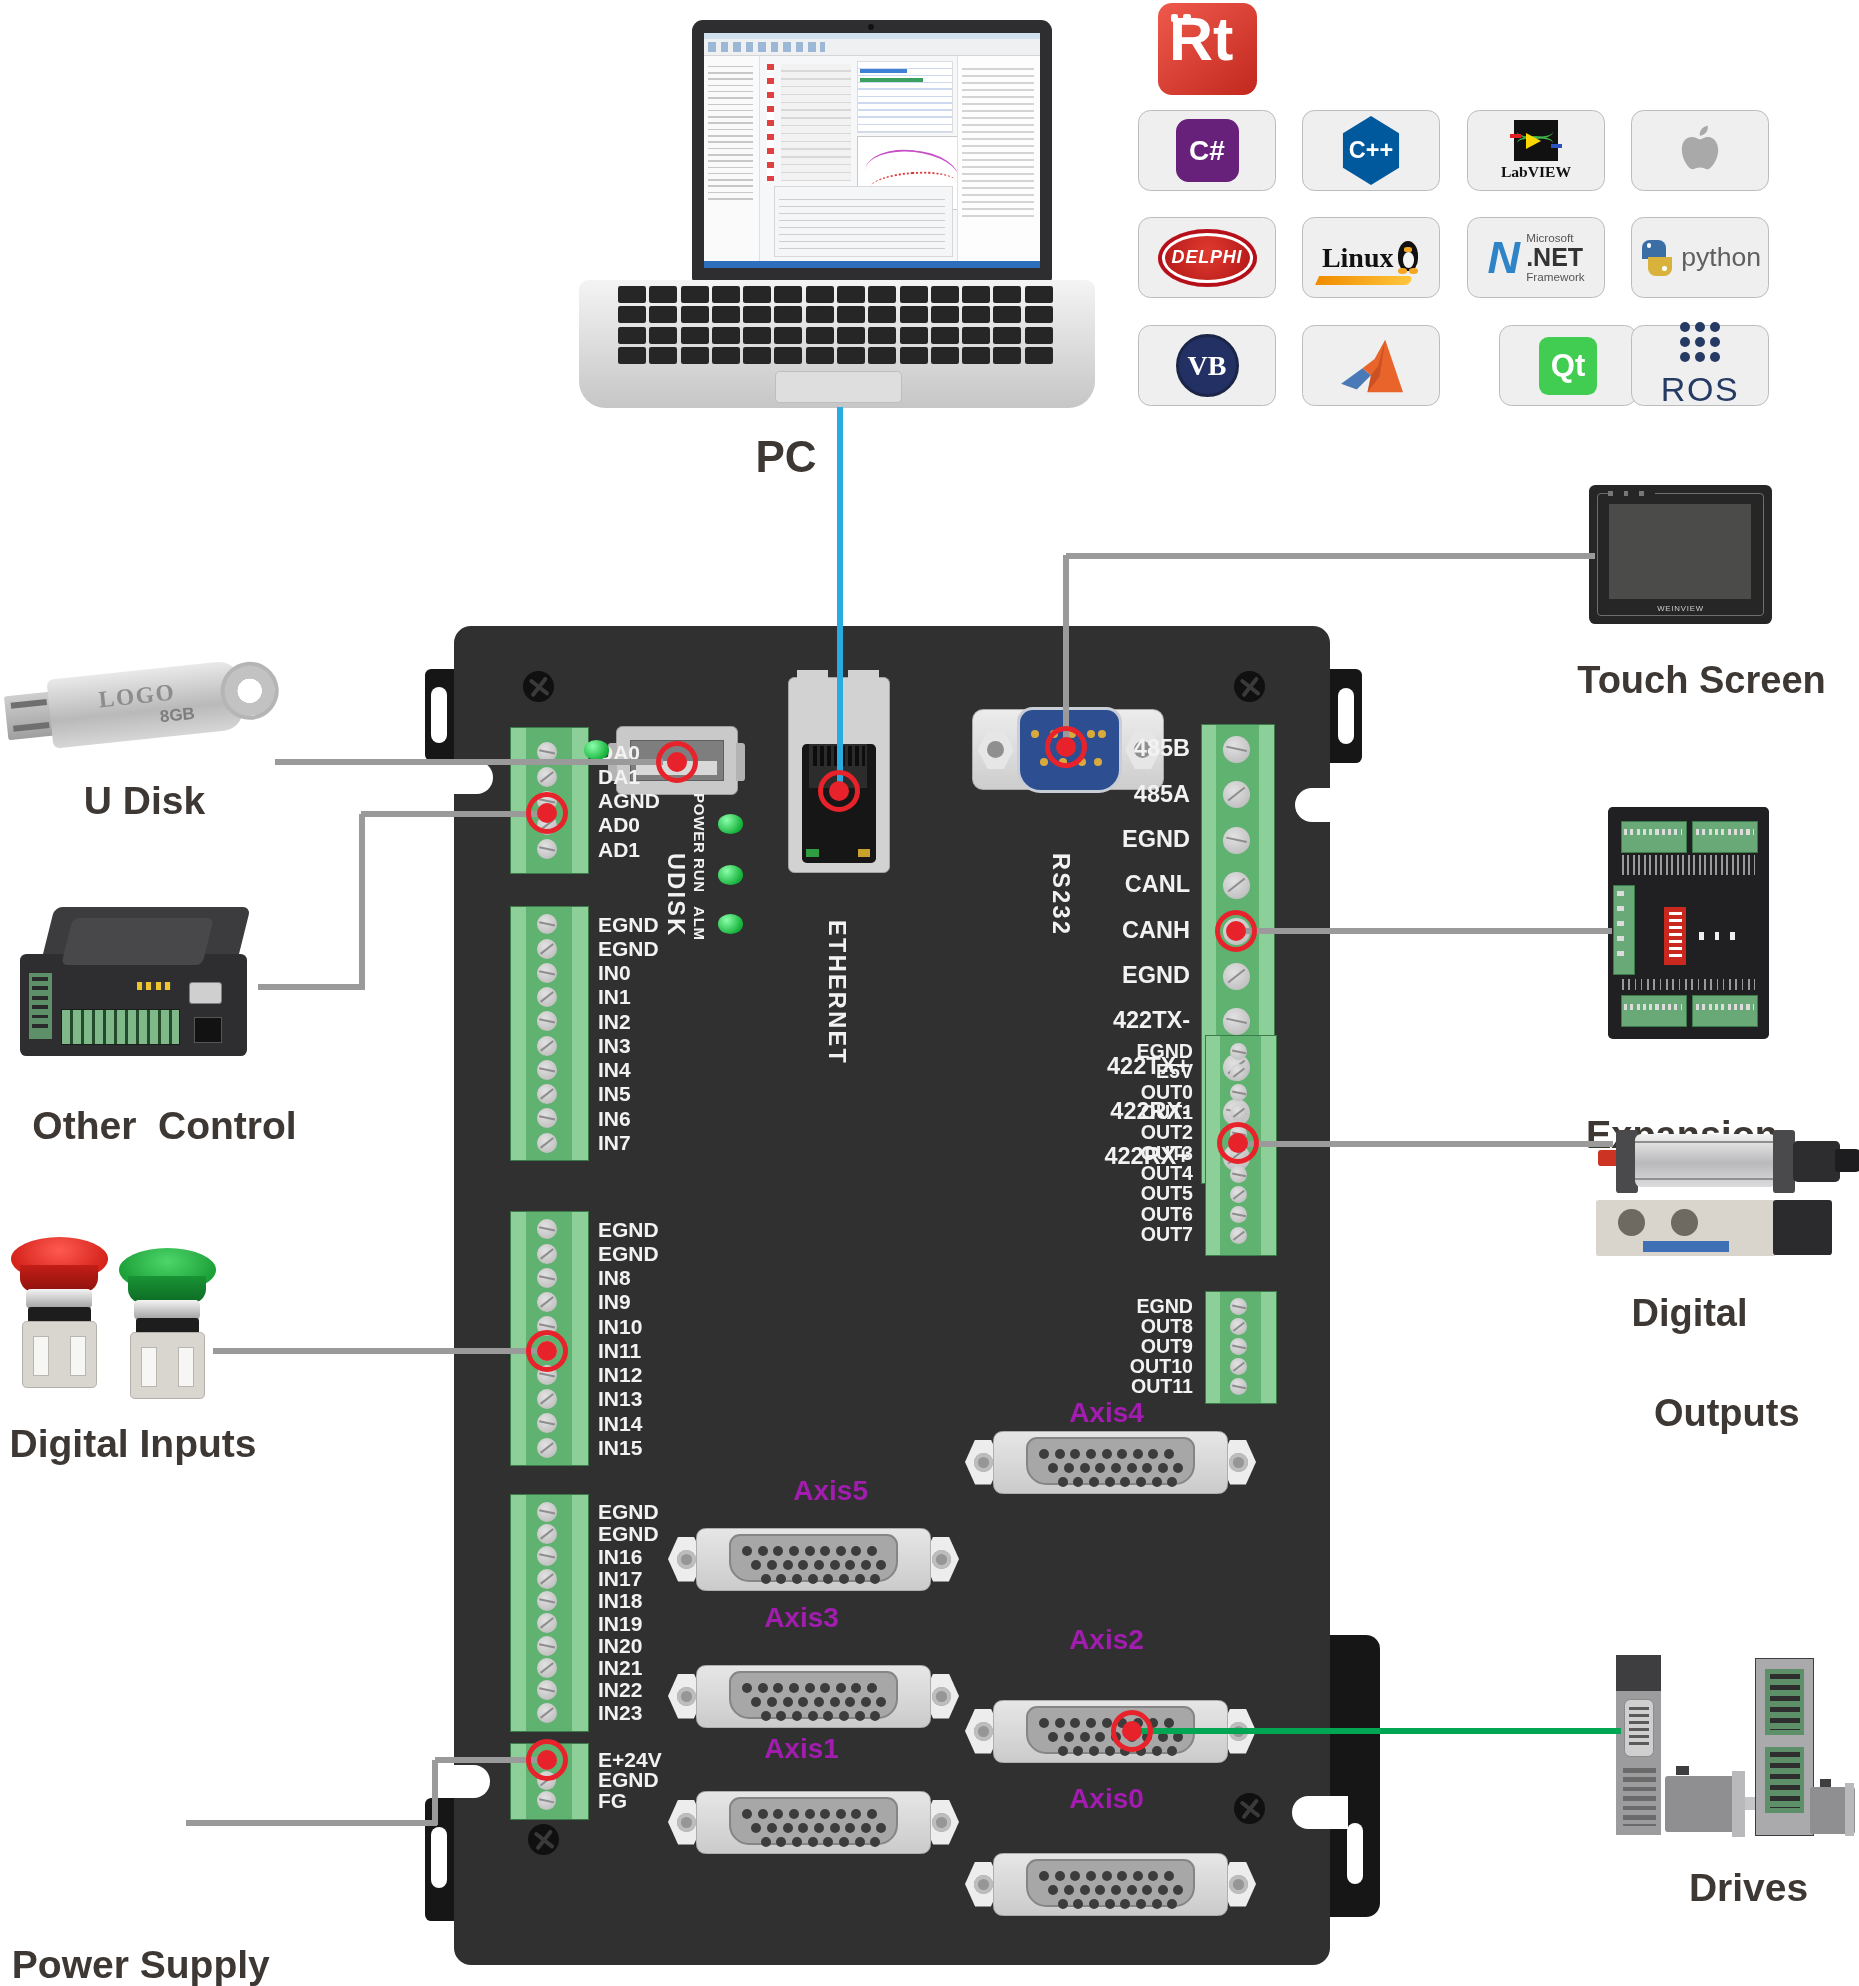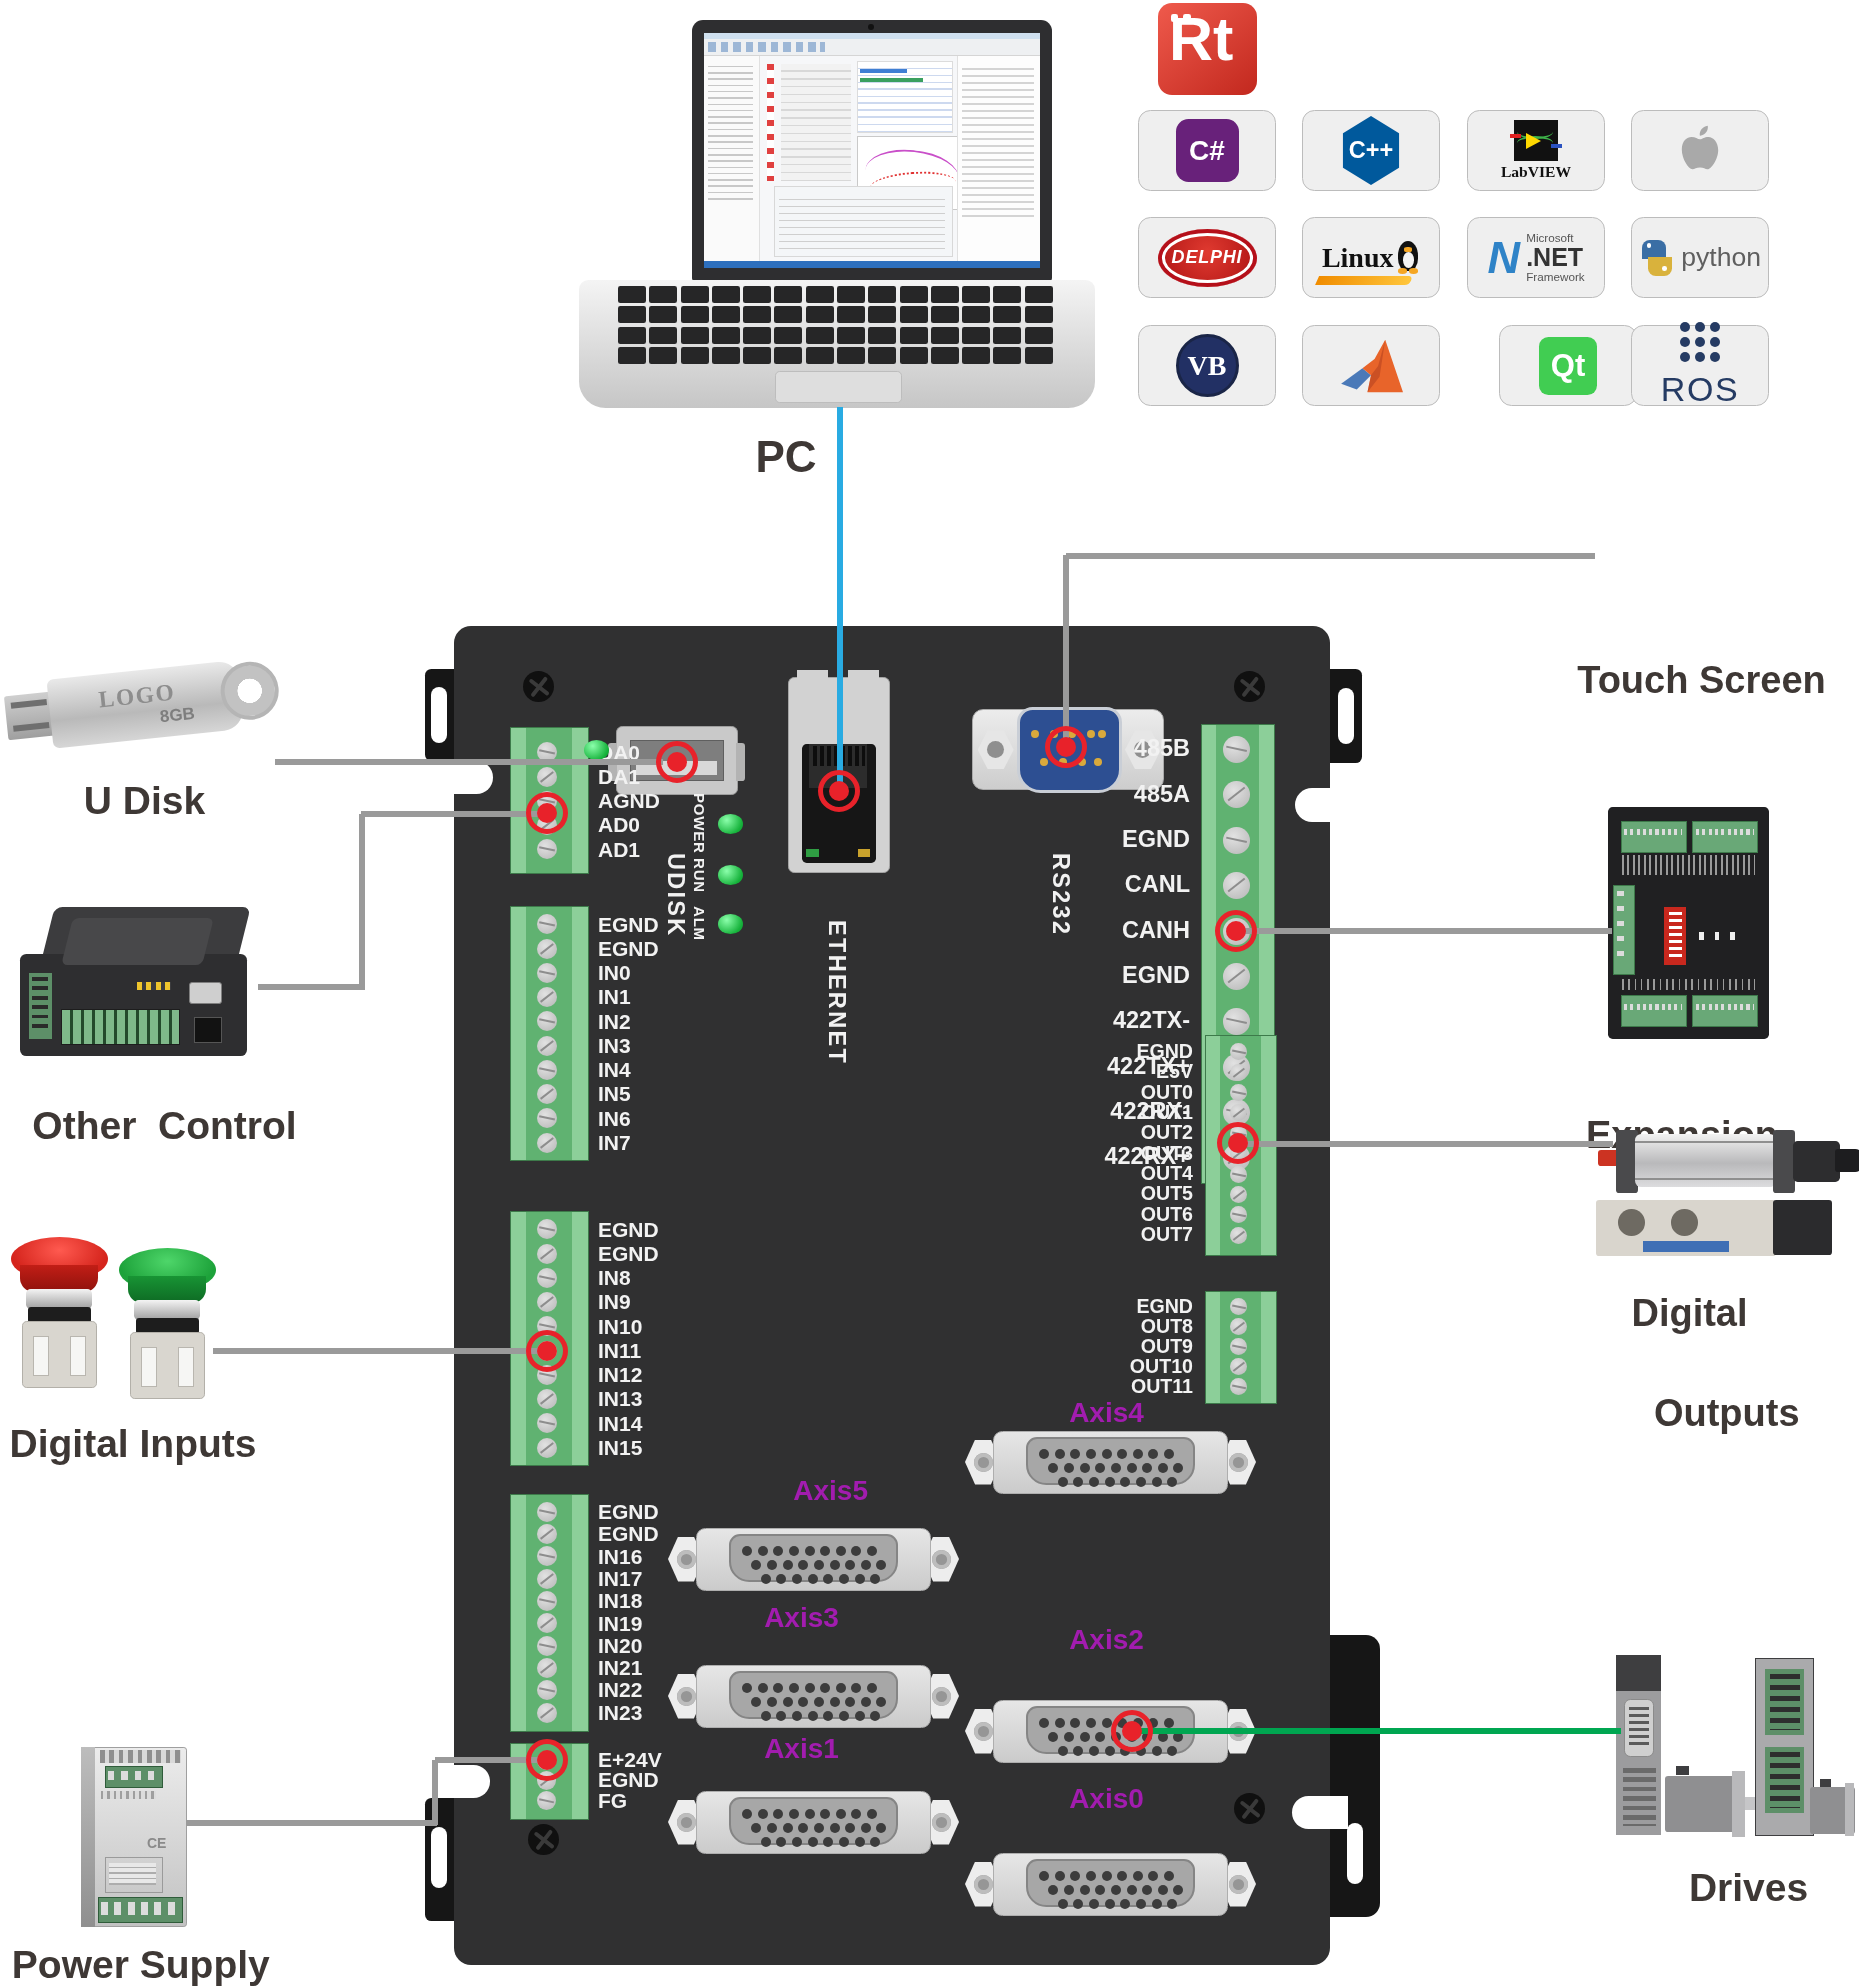--- a/index.html
+++ b/index.html
@@ -262,20 +262,26 @@
             <i style="width: 10.2px; height: 10.2px; border-radius: 50%; background: rgb(37, 59, 99); display: block;"></i>
             <i style="width: 10.2px; height: 10.2px; border-radius: 50%; background: rgb(37, 59, 99); display: block;"></i>
             <i style="width: 10.2px; height: 10.2px; border-radius: 50%; background: rgb(37, 59, 99); display: block;"></i>
             <i style="width: 10.2px; height: 10.2px; border-radius: 50%; background: rgb(37, 59, 99); display: block;"></i>
           </div>
           <span style="font-size:34px;color:#253b63;letter-spacing:1.6px;">ROS</span>
         </div>
       </div>
     </div>
 
+  <div class="abs" style="left:1589px;top:485px;width:183px;height:139px;background:#262626;border-radius:6.3px;z-index:15;">
+    <div class="abs" style="left:7.8px;top:7.8px;right:7.8px;bottom:7.8px;border:0.8px solid #6f6f6f;border-radius:3.9px;"></div>
+    <div class="abs" style="left:20.3px;top:19px;width:142px;height:95px;background:#4b4b49;"></div>
+    <div class="abs" style="left:19px;top:6.3px;width:47px;height:4.7px;background:repeating-linear-gradient(90deg,#777 0 4.7px,#262626 4.7px 15.6px);"></div>
+    <div class="abs wv" style="left:0;right:0;bottom:11px;text-align:center;">WEINVIEW</div>
+  </div>
   <div class="cap" style="left:1557px;top:659px;width:289px;font-size:38px;text-align:center;">Touch Screen</div>
 
   <div class="abs" style="left:1608px;top:807px;width:161px;height:232px;background:#202022;border-radius:4.7px;z-index:15;">
     <div class="abs" style="left:12.5px;top:14px;width:64px;height:30px;background:#69a877;border:0.8px solid #3d7a4a;"></div>
     <div class="abs" style="left:84px;top:14px;width:64px;height:30px;background:#69a877;border:0.8px solid #3d7a4a;"></div>
     <div class="abs" style="left:15.6px;top:22px;width:58px;height:6.3px;background:repeating-linear-gradient(90deg,#dcdcdc 0 3.1px,#69a877 3.1px 6.3px);"></div>
     <div class="abs" style="left:88px;top:22px;width:58px;height:6.3px;background:repeating-linear-gradient(90deg,#dcdcdc 0 3.1px,#69a877 3.1px 6.3px);"></div>
     <div class="abs" style="left:14px;top:48px;width:133px;height:20.3px;background:repeating-linear-gradient(90deg,#9a9a9a 0 1.6px,#202022 1.6px 5.5px);"></div>
     <div class="abs" style="left:4.7px;top:78px;width:20.3px;height:88px;background:#69a877;border:0.8px solid #3d7a4a;"></div>
     <div class="abs" style="left:9.4px;top:84px;width:6.3px;height:75px;background:repeating-linear-gradient(#dcdcdc 0 4.7px,#69a877 4.7px 15px);"></div>
@@ -371,33 +377,20 @@
       <div class="abs" style="left:11px;top:28px;width:78px;height:26.6px;background:linear-gradient(#189434,#0e6a24);border-radius:0 0 14px 14px;"></div>
       <div class="abs" style="left:17px;top:52px;width:66px;height:20.3px;background:linear-gradient(#f4f4f4,#9f9f9f);border-radius:4.7px;"></div>
       <div class="abs" style="left:19px;top:70px;width:63px;height:15.6px;background:#1d1d1d;border-radius:3.1px;"></div>
       <div class="abs" style="left:12.5px;top:84px;width:75px;height:67px;background:#d9d6cf;border:1.6px solid #b3b0a9;border-radius:4.7px;box-sizing:border-box;"></div>
       <div class="abs" style="left:23.5px;top:99px;width:14px;height:38px;background:#f6f6f4;border:0.8px solid #b9b6af;"></div>
       <div class="abs" style="left:61px;top:99px;width:14px;height:38px;background:#f6f6f4;border:0.8px solid #b9b6af;"></div>
     </div>
   </div>
   <div class="cap" style="left:0px;top:1422px;width:266px;font-size:39px;text-align:center;">Digital Inputs</div>
 
-  <div class="abs" style="left:81px;top:1747px;width:106px;height:180px;z-index:15;">
-    <div class="abs ps-metal" style="left:0;top:0;width:106px;height:180px;border:0.8px solid #9f9f9f;border-radius:3.1px;box-sizing:border-box;"></div>
-    <div class="abs" style="left:0;top:0;width:14px;height:180px;background:linear-gradient(#bdbdbd,#8f8f8f);"></div>
-    <div class="abs" style="left:19px;top:3.1px;width:81px;height:12.5px;background:repeating-linear-gradient(90deg,#8f8f8f 0 4.7px,#d9d9d9 4.7px 9.4px);"></div>
-    <div class="abs" style="left:23.5px;top:19px;width:56px;height:20.3px;background:#5d8f68;border:0.8px solid #2f5c3a;"></div>
-    <div class="abs" style="left:26.6px;top:23.5px;width:50px;height:9.4px;background:repeating-linear-gradient(90deg,#dcdcdc 0 6.3px,#5d8f68 6.3px 13.3px);"></div>
-    <div class="abs" style="left:20.3px;top:44px;width:55px;height:7.8px;background:repeating-linear-gradient(90deg,#9f9f9f 0 2.3px,#dcdcdc 2.3px 6.3px);"></div>
-    <div class="abs" style="left:66px;top:88px;width:26.6px;height:15.6px;color:#8a8a8a;font-size:14px;font-weight:bold;">CE</div>
-    <div class="abs" style="left:23.5px;top:110px;width:56px;height:34px;border:0.8px solid #9a9a9a;"></div>
-    <div class="abs" style="left:28px;top:116px;width:47px;height:22px;background:repeating-linear-gradient(#e8e8e8 0 3.9px,#adadad 3.9px 5.5px);"></div>
-    <div class="abs" style="left:17px;top:150px;width:83px;height:23.5px;background:#5d8f68;border:0.8px solid #2f5c3a;"></div>
-    <div class="abs" style="left:20.3px;top:155px;width:77px;height:12.5px;background:repeating-linear-gradient(90deg,#dcdcdc 0 7px,#5d8f68 7px 13.3px);"></div>
-  </div>
   <div class="cap" style="left:7.8px;top:1943px;width:266px;font-size:39px;text-align:center;">Power Supply</div>
 
   <div class="flange" style="left:425px;top:669px;width:31px;height:92px;border-radius:6.3px 0 0 6.3px;"></div>
   <div class="slot" style="left:431px;top:687px;width:15.6px;height:56px;"></div>
   <div class="flange" style="left:425px;top:1798px;width:31px;height:123px;border-radius:6.3px 0 0 6.3px;"></div>
   <div class="slot" style="left:431px;top:1827px;width:15.6px;height:61px;"></div>
   <div class="flange" style="left:1328px;top:669px;width:34px;height:94px;border-radius:0 6.3px 6.3px 0;"></div>
   <div class="slot" style="left:1338px;top:688px;width:15.6px;height:56px;"></div>
   <div class="flange" style="left:1328px;top:1635px;width:52px;height:282px;border-radius:0 14px 14px 0;"></div>
   <div class="slot" style="left:1347px;top:1823px;width:15.6px;height:61px;"></div>

